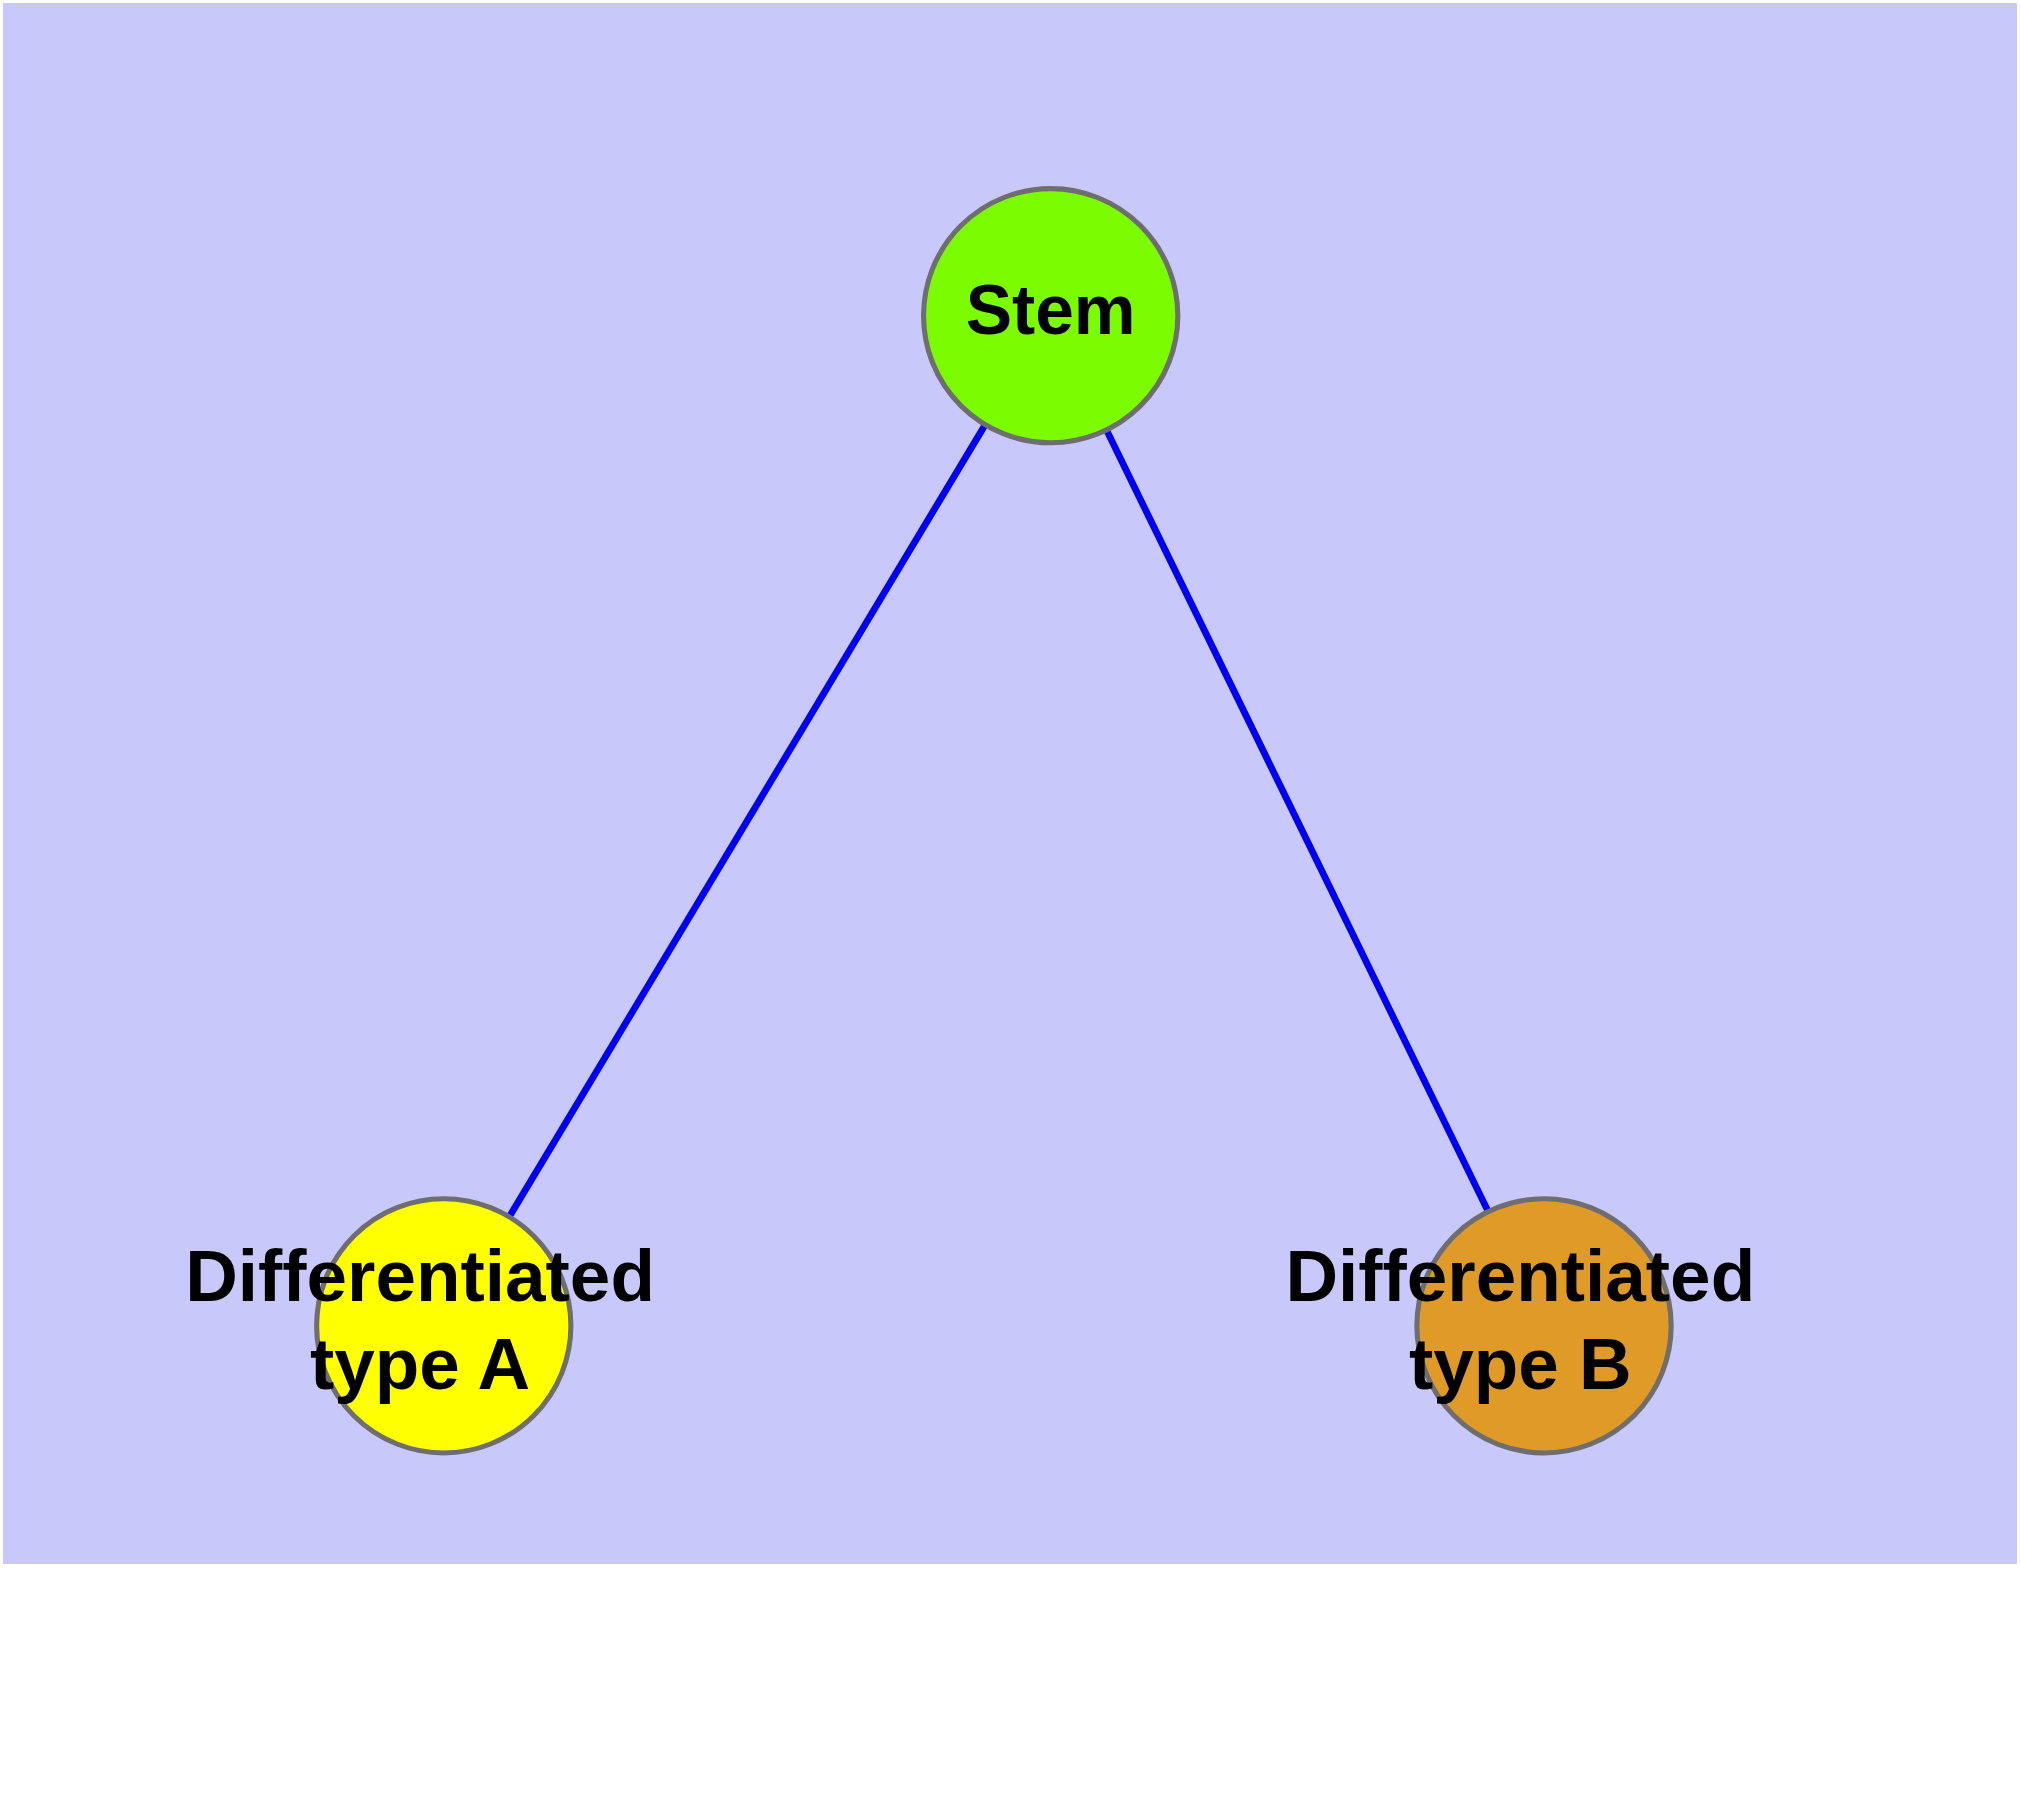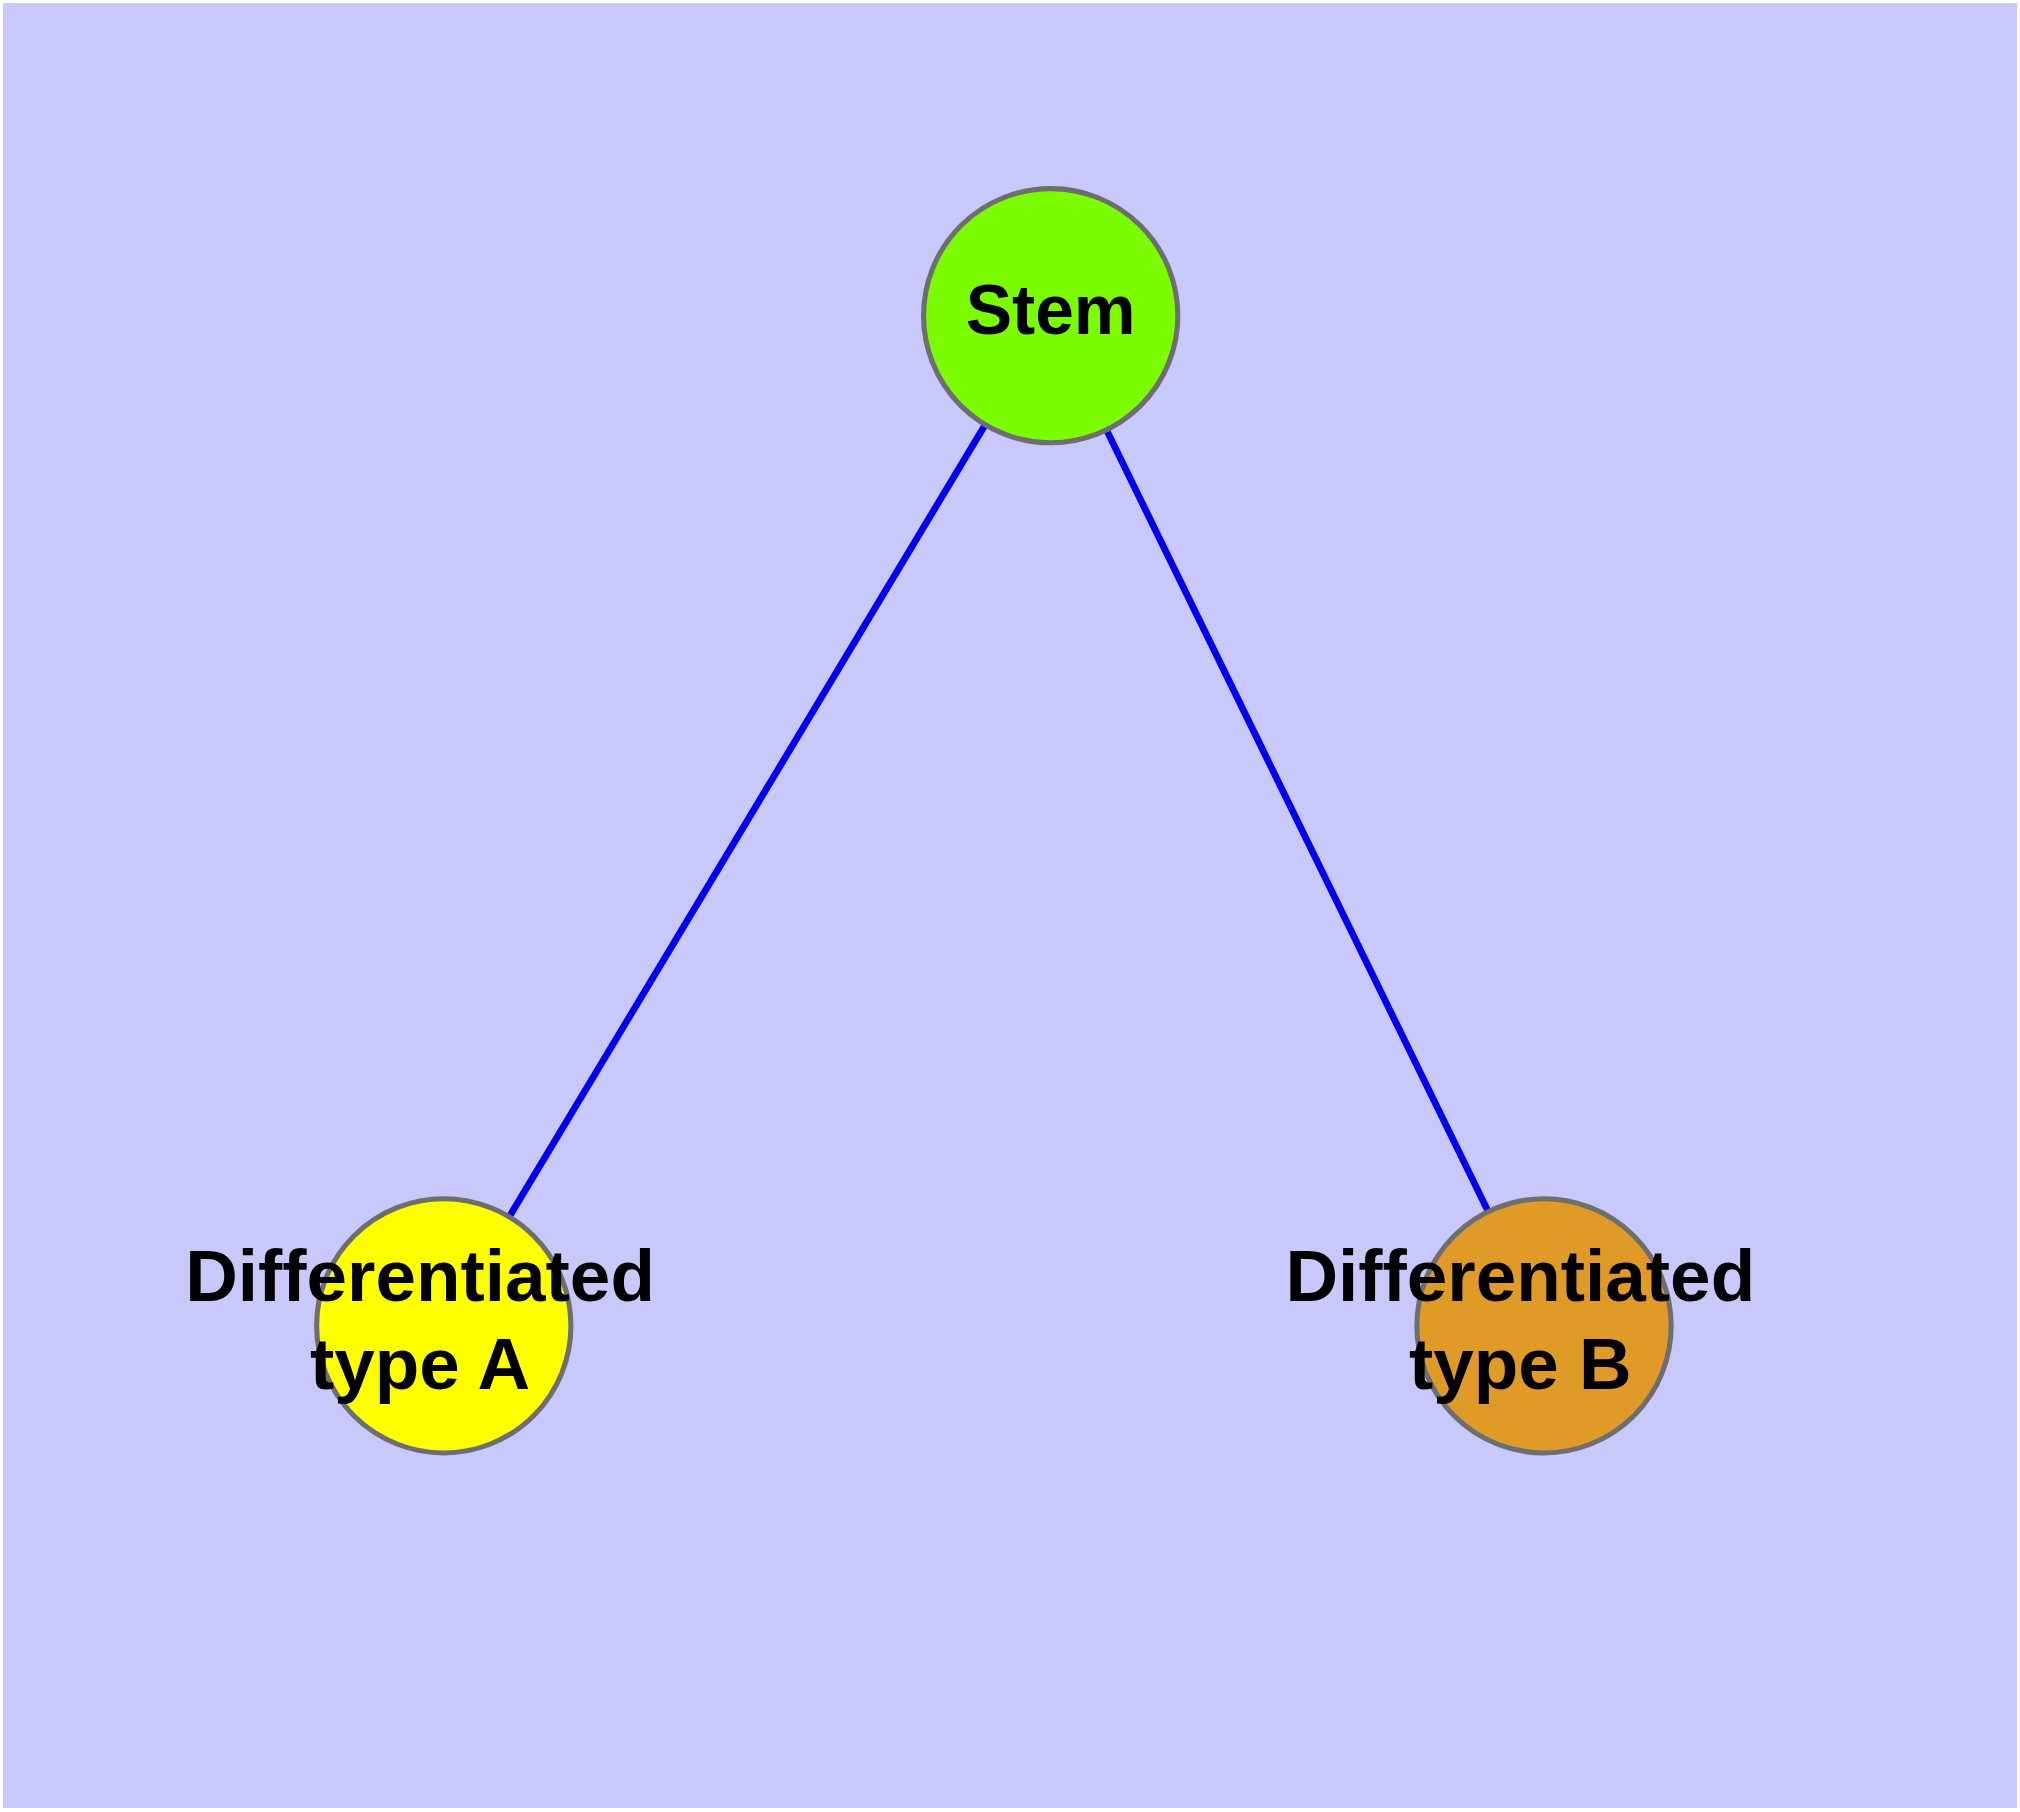--- a/index.html
+++ b/index.html
@@ -4,21 +4,21 @@
 <title>Cell Differentiation Graph</title>
 <style>
   html, body {
     margin: 0;
     padding: 0;
     background: #ffffff;
   }
   #canvas {
     position: relative;
     width: 2021px;
-    height: 1812px;
+    height: 1564px;
     background: #ffffff;
     overflow: hidden;
     font-family: "Liberation Sans", "DejaVu Sans", sans-serif;
   }
   #plot-area {
     position: absolute;
     left: 3.4px;
     top: 3.4px;
     width: 2014px;
     height: 1805px;

